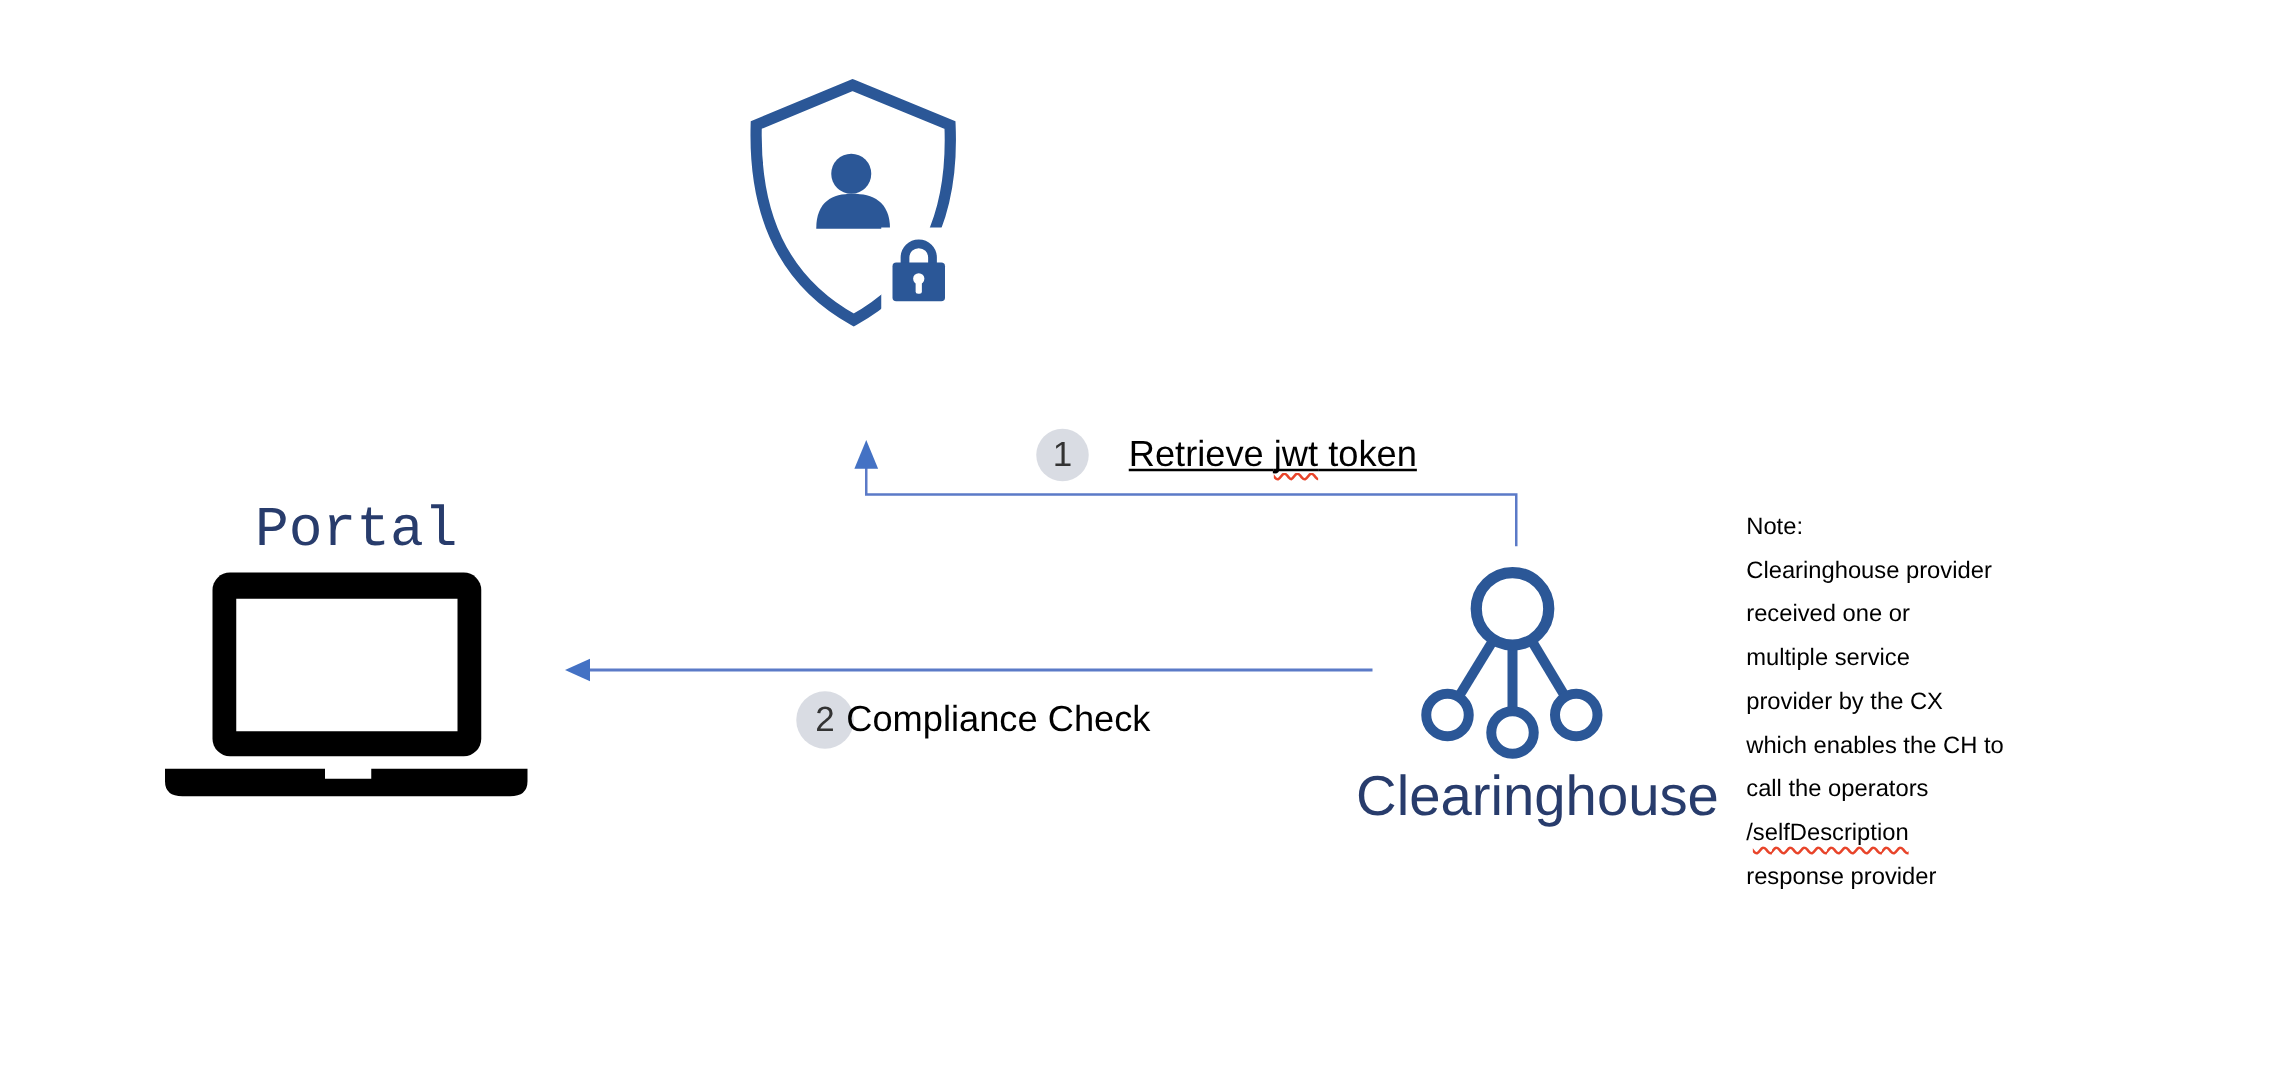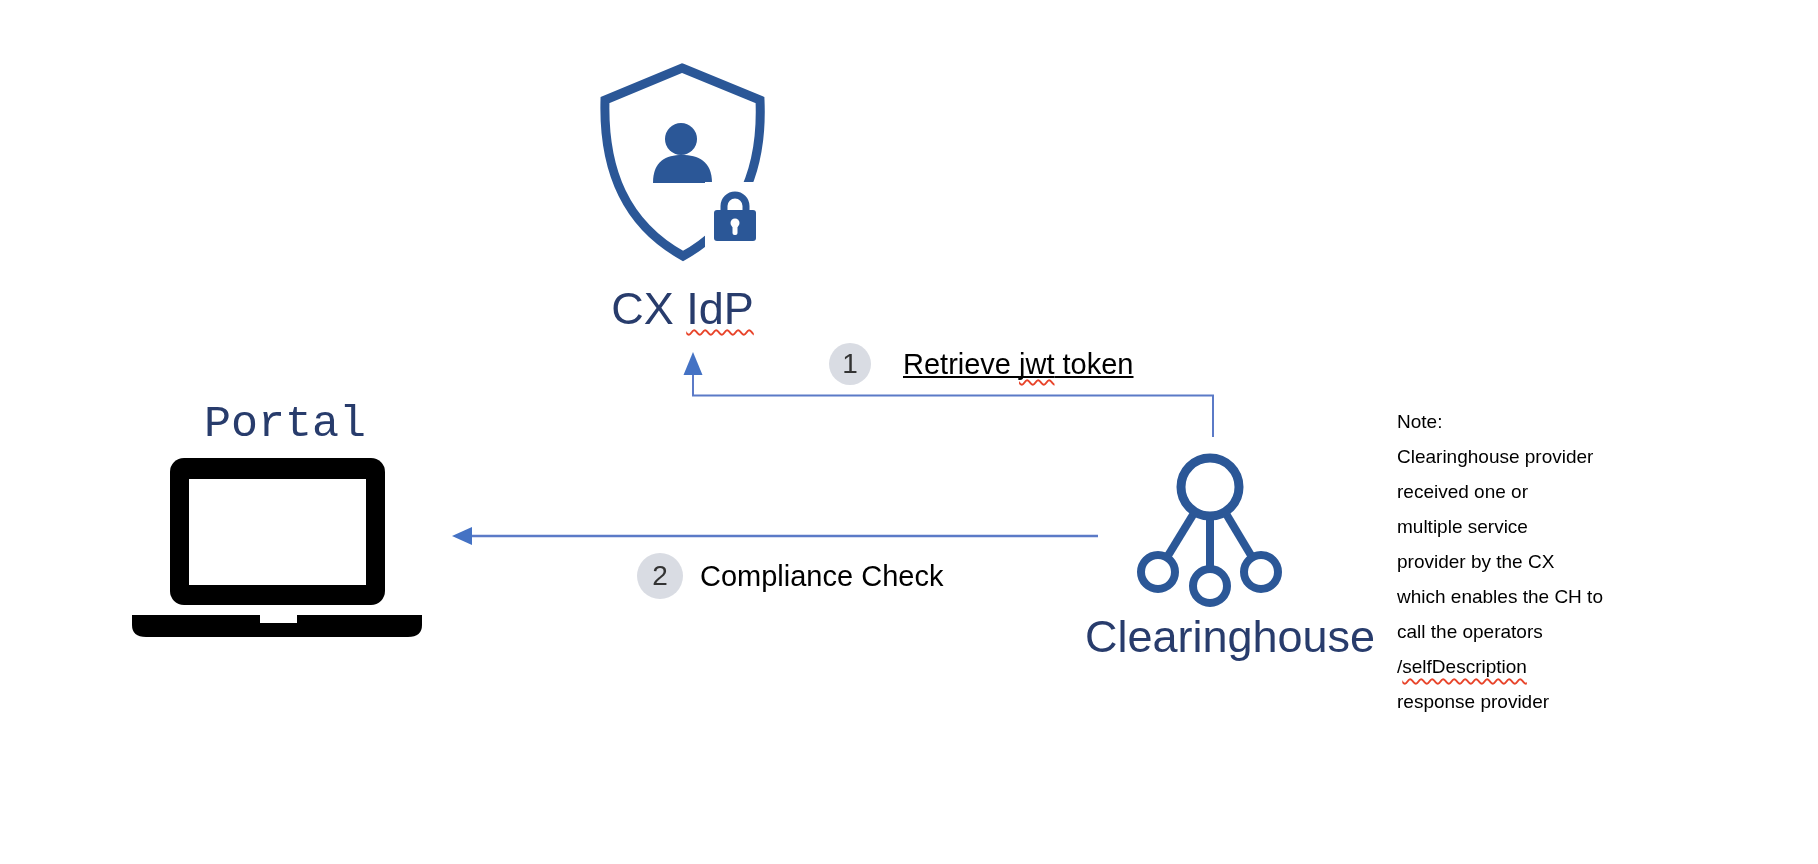--- a/index.html
+++ b/index.html
@@ -72,23 +72,20 @@
     <circle cx="88" cy="79" r="16" fill="#2B5797"></circle>
     <path d="M 60,123 C 60,101 73,95 89,95 C 105,95 119,101 119,123 Z" fill="#2B5797"></path>
 
     <rect x="112" y="122" width="62" height="66" fill="#ffffff"></rect>
     <path d="M 131,152 V 146 A 11,11 0 0 1 153,146 V 152" fill="none" stroke="#2B5797" stroke-width="7"></path>
     <rect x="121" y="150" width="42" height="31" rx="3" fill="#2B5797"></rect>
     <circle cx="142" cy="163" r="4.5" fill="#ffffff"></circle>
     <rect x="139.5" y="165" width="5" height="10" rx="2" fill="#ffffff"></rect>
   </svg>
 
-  <div class="node-label" style="left:555px; top:284px; width:255px;">
-    <span>CX </span><span class="flagged">IdP</span>
-  </div>
 
   <svg class="abs" style="left:0; top:0;" width="1818" height="864" viewBox="0 0 1818 864">
 
     <g>
       <path d="M 693,374 V 395.5 H 1213 V 437" fill="none" stroke="#5B7AC7" stroke-width="2"></path>
       <polygon points="693,352 683.5,375 702.5,375" fill="#4472C4"></polygon>
     </g>
 
     <g>
       <path d="M 1098,536 H 471" fill="none" stroke="#5B7AC7" stroke-width="2.5"></path>
@@ -107,21 +104,21 @@
 
   <svg class="abs" style="left:125px; top:450px;" width="305" height="195" viewBox="0 0 305 195">
     <rect x="45" y="8" width="215" height="147" rx="14" fill="#000000"></rect>
     <rect x="64" y="29" width="177" height="106" fill="#ffffff"></rect>
     <path d="M 7,165 H 135 V 173 H 172 V 165 H 297 V 175 Q 297,187 283,187 H 21 Q 7,187 7,175 Z" fill="#000000"></path>
   </svg>
 
   <div class="badge" style="left:637px; top:553px; width:46px; height:46px;">
     <span>2</span>
   </div>
-  <div class="arrow-label" style="left:700px; top:559px;">Compliance Check</div>
+  <div class="arrow-label" style="left:677px; top:559px;">Compliance Check</div>
 
   <svg class="abs" style="left:1123px; top:448px;" width="170" height="165" viewBox="0 0 170 165">
     <line x1="87" y1="39" x2="35" y2="124" stroke="#2B5797" stroke-width="8"></line>
     <line x1="87" y1="39" x2="87" y2="138" stroke="#2B5797" stroke-width="8"></line>
     <line x1="87" y1="39" x2="138" y2="124" stroke="#2B5797" stroke-width="8"></line>
     <circle cx="87" cy="39" r="29" fill="#ffffff" stroke="#2B5797" stroke-width="9"></circle>
     <circle cx="35" cy="124" r="17" fill="#ffffff" stroke="#2B5797" stroke-width="8"></circle>
     <circle cx="87" cy="138" r="17" fill="#ffffff" stroke="#2B5797" stroke-width="8"></circle>
     <circle cx="138" cy="124" r="17" fill="#ffffff" stroke="#2B5797" stroke-width="8"></circle>
   </svg>

